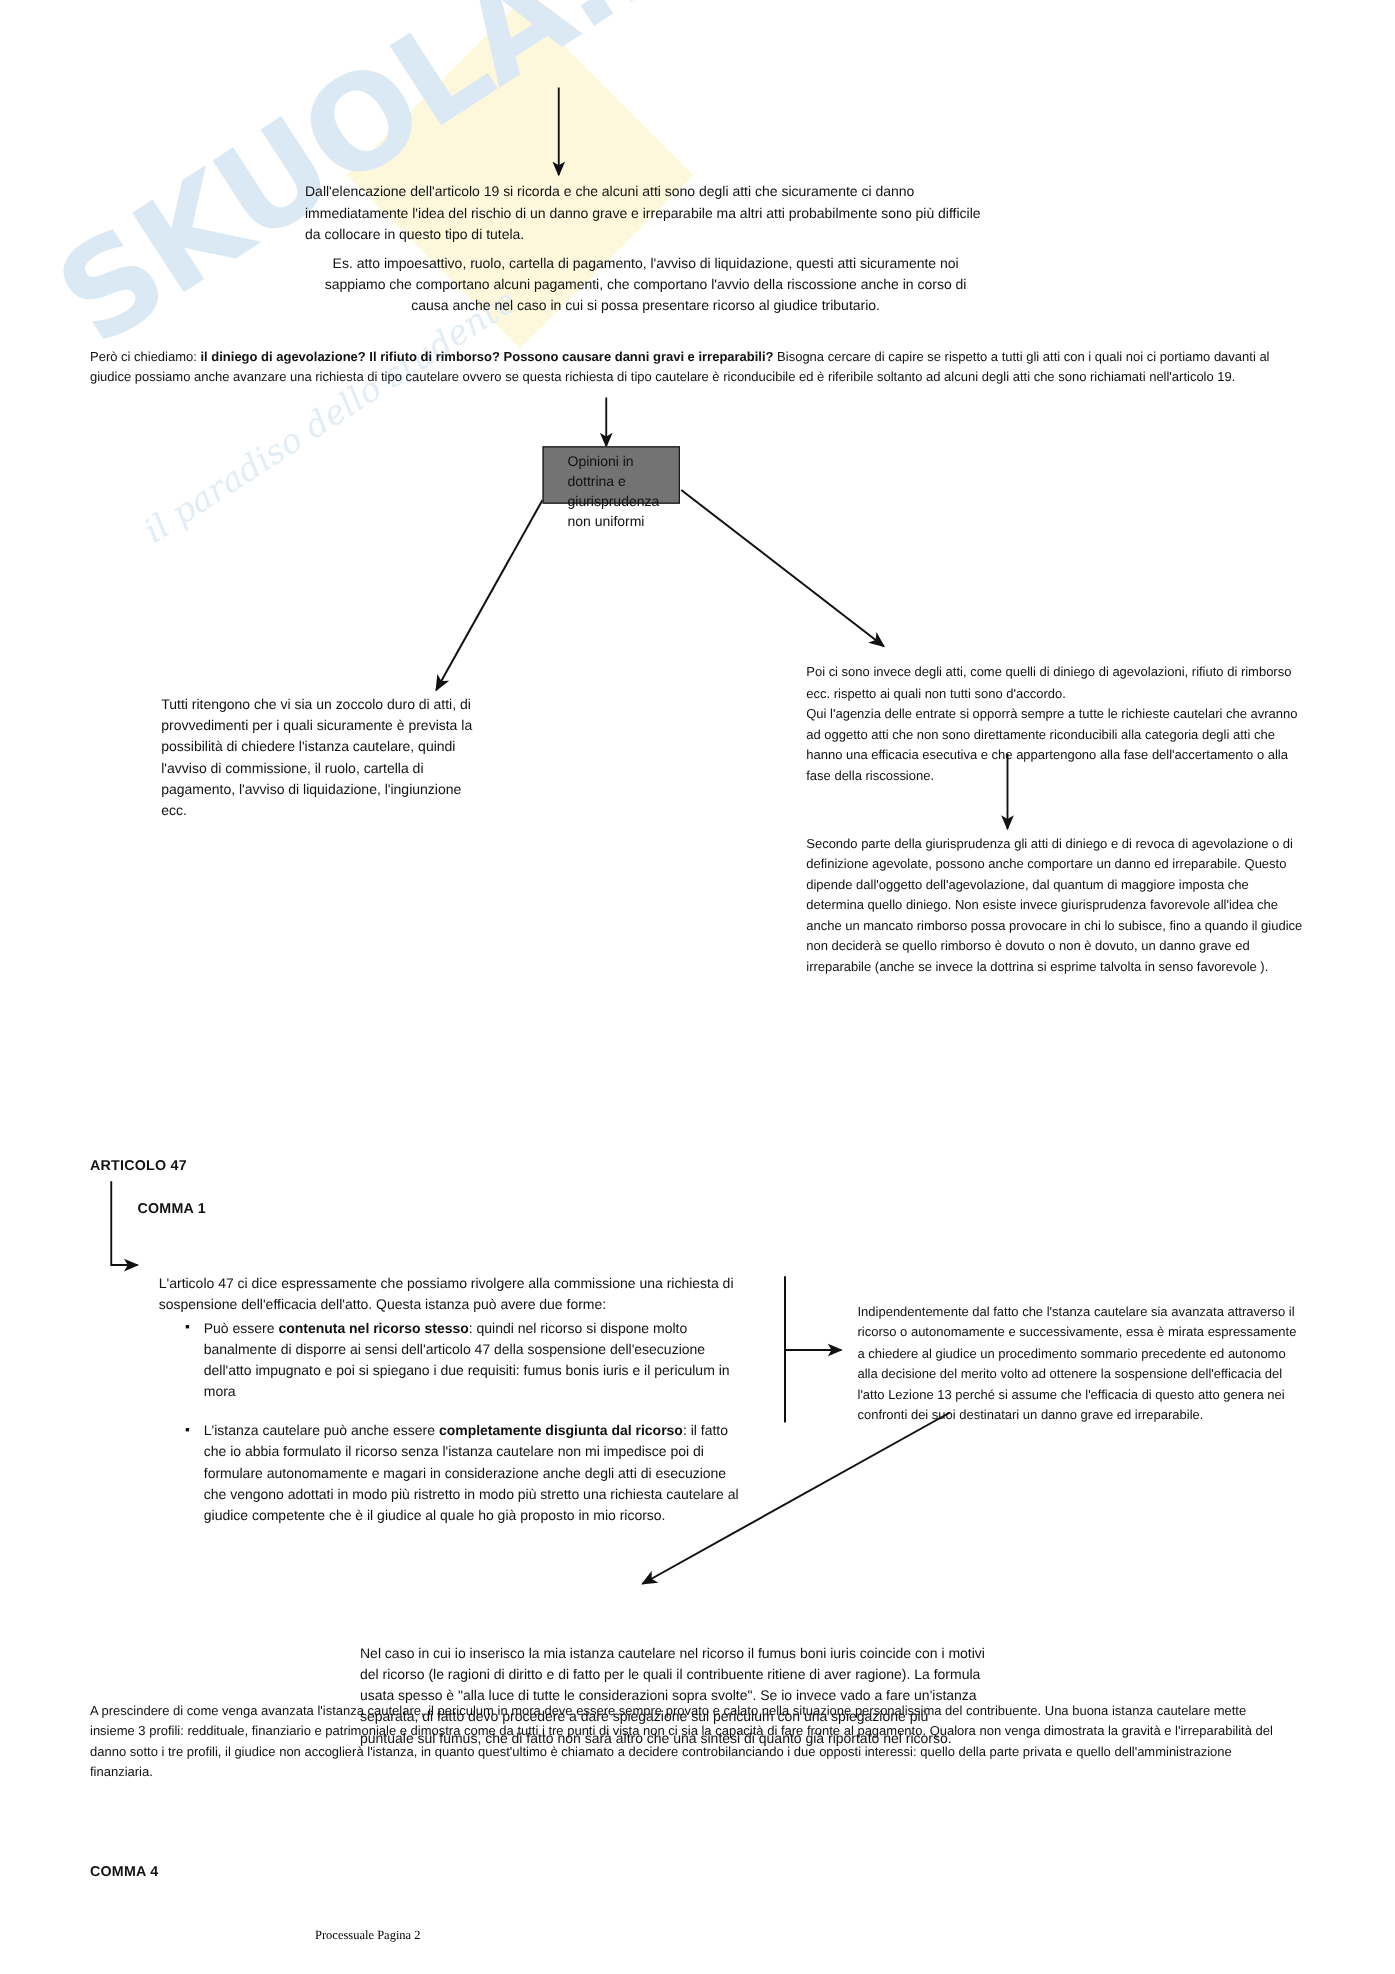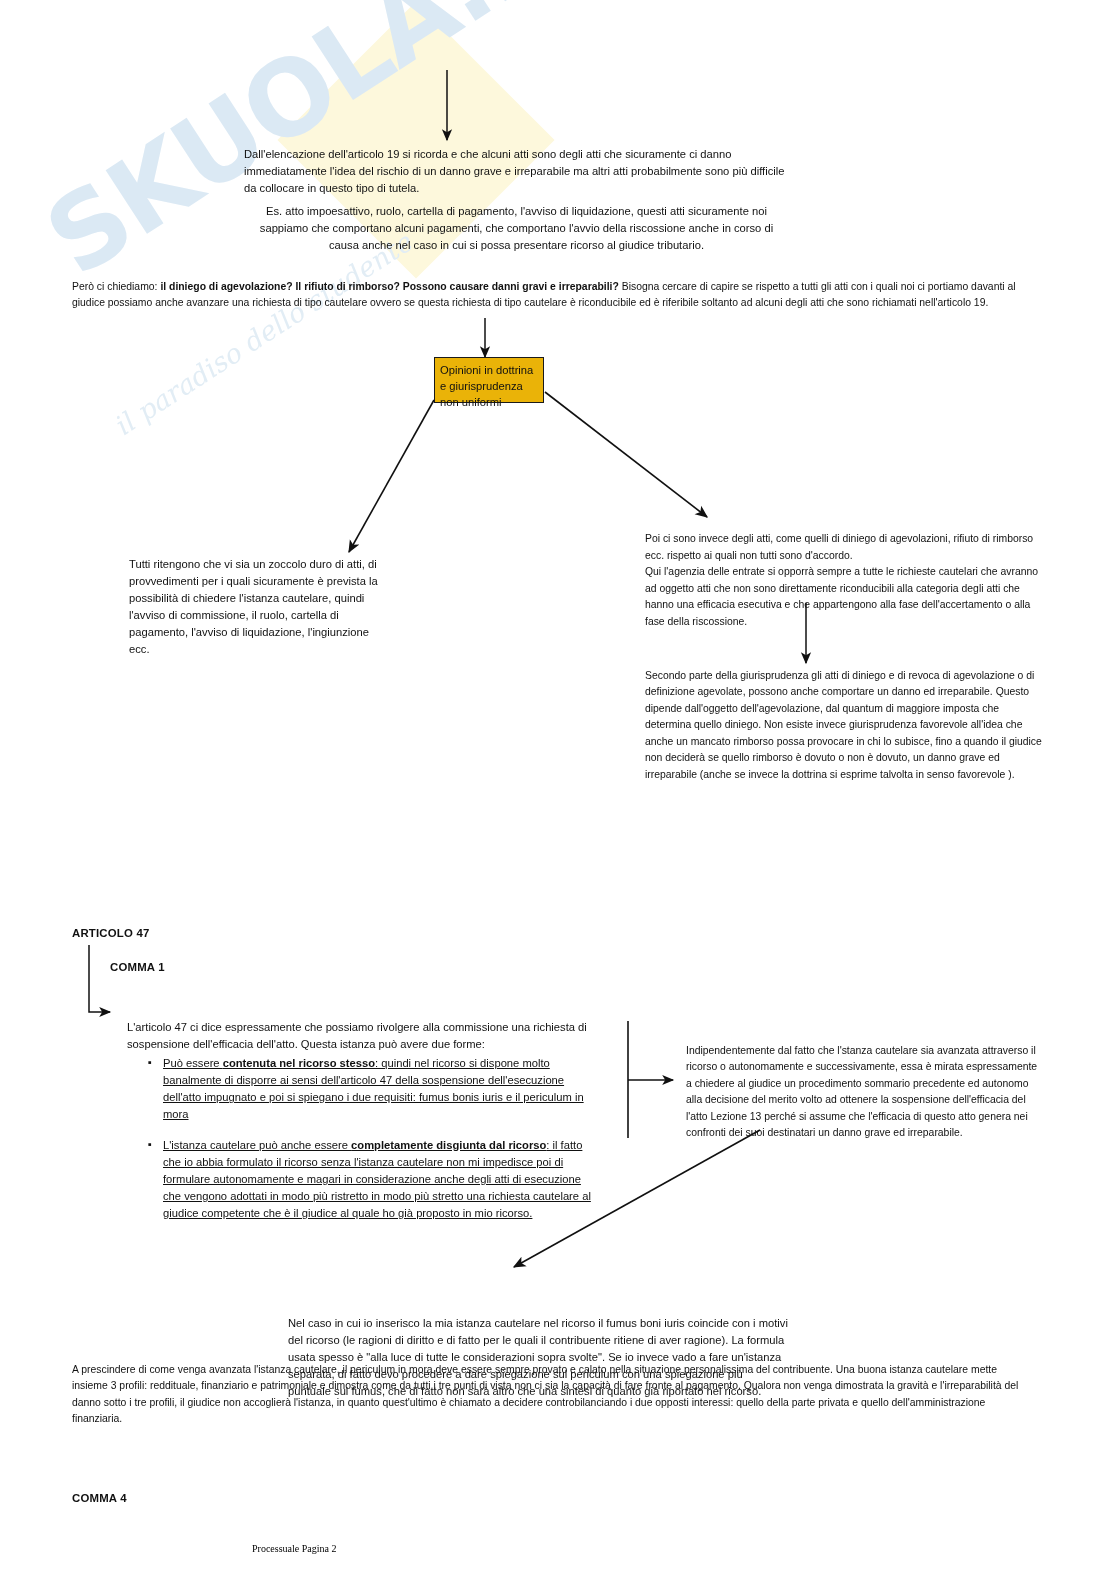--- a/index.html
+++ b/index.html
@@ -86,21 +86,20 @@
   .heading {
     font-weight: bold;
     font-size: 11.4px;
     letter-spacing: 0.2px;
   }
 
   ul.bullets {
     list-style: none;
     margin: 0;
     padding: 0;
-    text-decoration: underline;
   }
   ul.bullets > li {
     position: relative;
     padding-left: 17px;
     margin-bottom: 13px;
     font-size: 11.2px;
     line-height: 1.53;
   }
   ul.bullets > li:last-child { margin-bottom: 0; }
   ul.bullets > li::before {
@@ -108,24 +107,24 @@
     position: absolute;
     left: 2px;
     top: -1px;
     font-size: 11px;
     color: #111;
   }
 
   .node-box {
     position: absolute;
     border: 1.2px solid #1a1a1a;
-    background: #eab308;
+    background: #737373;
     font-size: 11.2px;
     line-height: 1.44;
-    padding: 4px 6px 5px 5px;
+    padding: 4px 6px 5px 19px;
     box-sizing: border-box;
     color: #111;
   }
 
   svg.arrows {
     position: absolute;
     left: 0; top: 0;
     width: 1116px;
     height: 1579px;
     z-index: 1;

